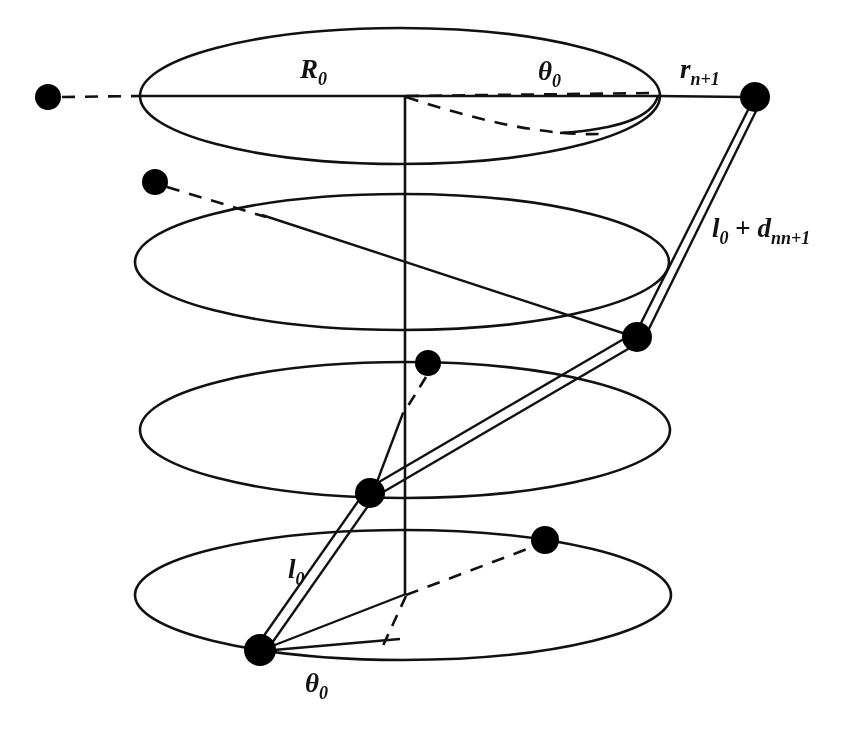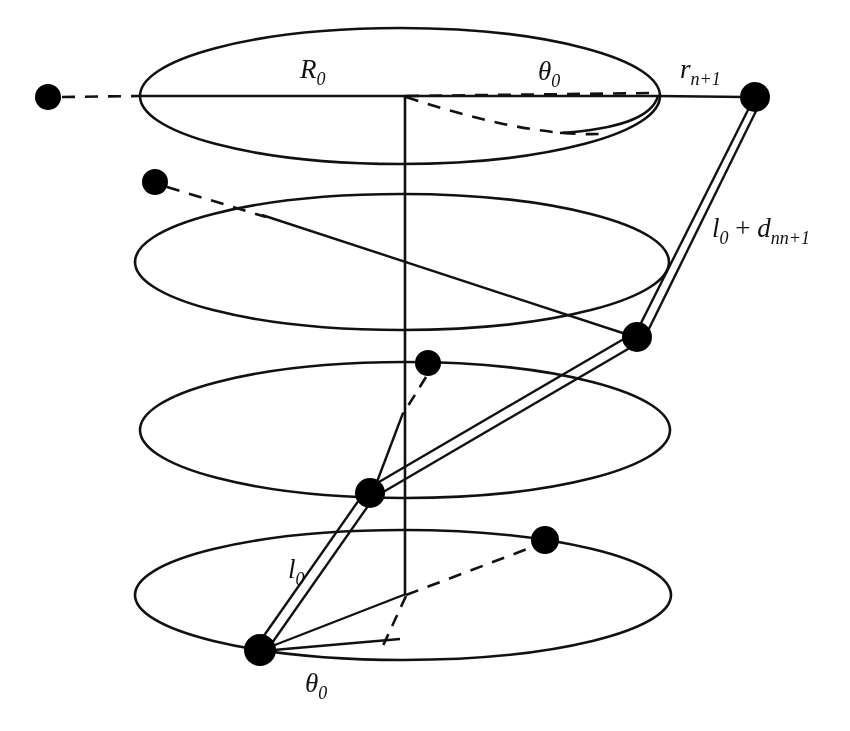--- a/index.html
+++ b/index.html
@@ -10,20 +10,21 @@
   }
   body {
     font-family: "Liberation Serif", "DejaVu Serif", serif;
   }
   #figure-root {
     position: relative;
     width: 850px;
     height: 731px;
     background: #ffffff;
     overflow: hidden;
+    font-weight: bold;
   }
   #diagram-svg {
     display: block;
     width: 850px;
     height: 731px;
   }
   .math-label {
     font-family: "Liberation Serif", "DejaVu Serif", serif;
     font-size: 27px;
     fill: #111111;

